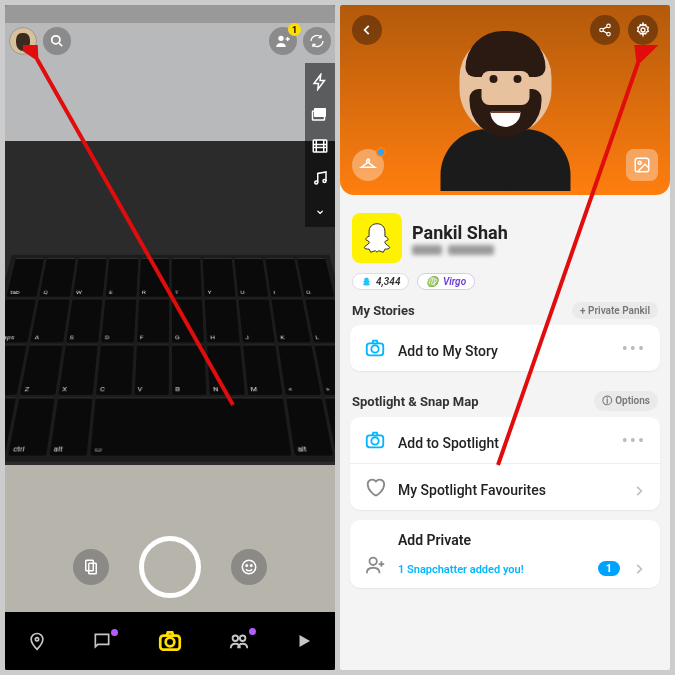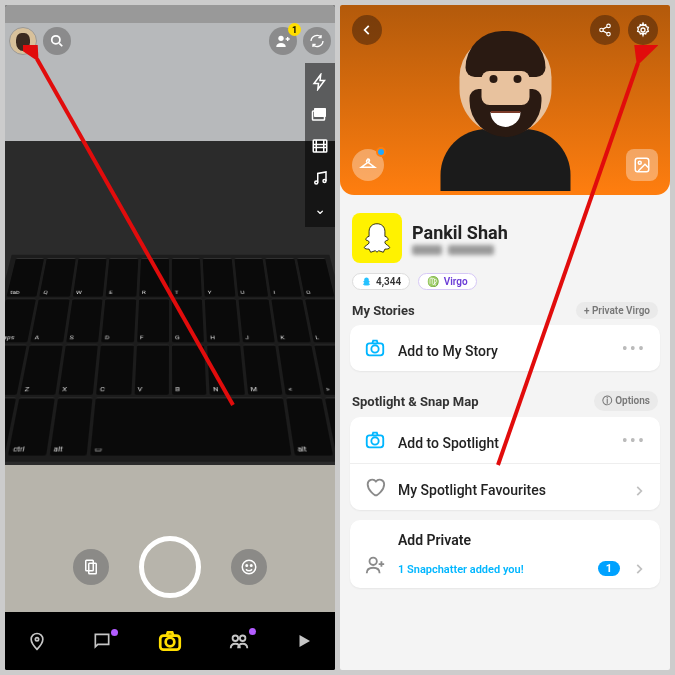--- a/index.html
+++ b/index.html
@@ -43,21 +43,21 @@
   .hanger{position:absolute;left:12px;bottom:14px;width:32px;height:32px;border-radius:50%;background:rgba(255,255,255,.35);display:flex;align-items:center;justify-content:center;color:#fff;}
   .hanger .n{position:absolute;top:-2px;right:-2px;width:10px;height:10px;background:#1fa7ff;border:2px solid #ff7e0f;border-radius:50%;}
   .gallery{position:absolute;right:12px;bottom:14px;width:32px;height:32px;border-radius:8px;background:rgba(255,255,255,.35);display:flex;align-items:center;justify-content:center;color:#fff;}
   .content{flex:1;overflow:hidden;padding:8px 10px;}
   .idrow{display:flex;gap:10px;align-items:center;padding:10px 2px 4px;}
   .snapcode{width:50px;height:50px;background:#fff200;border-radius:8px;display:flex;align-items:center;justify-content:center;font-size:26px;}
   .snapcode svg{width:38px;height:38px;}
   .uname{font-weight:700;font-size:18px;color:#222;}
   .handle{display:flex;align-items:center;gap:6px;margin-top:2px;}
   .blur{width:46px;height:10px;background:#9a9a9a;filter:blur(2px);border-radius:2px;}
-  .pill{display:inline-flex;align-items:center;gap:4px;font-size:10px;font-weight:600;border-radius:12px;padding:2px 8px;border:1px solid #ddd;background:#fff;color:#333;}
+  .pill{display:inline-flex;align-items:center;gap:4px;font-size:10px;font-weight:600;border-radius:12px;padding:2px 8px;border:1px solid #ddd;background:#fff;color:#333;font-style:italic;}
   .pill.virgo{color:#6a3bd6;border-color:#d6c8f6;}
   .pillrow{display:flex;gap:8px;padding:6px 2px 2px;}
   .section-h{display:flex;justify-content:space-between;align-items:center;padding:10px 2px 6px;font-weight:700;font-size:13px;color:#333;}
   .chip{font-size:10px;font-weight:600;color:#777;background:#eaeaea;border-radius:12px;padding:3px 8px;}
   .card{background:#fff;border-radius:10px;box-shadow:0 1px 2px rgba(0,0,0,.06);margin-bottom:10px;}
   .row{display:flex;align-items:flex-end;gap:12px;padding:12px 14px;}
   .row + .row{border-top:1px solid #eee;}
   .ricon{width:22px;height:22px;display:flex;align-items:center;justify-content:center;color:#00b6ff;}
   .ricon.gray{color:#8a8a8a;}
   .rlabel{flex:1;font-size:14px;color:#222;font-weight:500;}
@@ -309,21 +309,21 @@
           <span>4,344</span>
         </span>
         <span class="pill virgo">
           <span>♍</span>
           <span>Virgo</span>
         </span>
       </div>
 
       <div class="section-h">
         <span>My Stories</span>
-        <span class="chip">+ Private Virgo</span>
+        <span class="chip">+ Private Pankil</span>
       </div>
       <div class="card">
         <div class="row">
           <span class="ricon">
               <svg width="22" height="22" viewBox="0 0 24 24" fill="none" stroke="currentColor" stroke-width="2">
                 <rect x="3" y="7" width="18" height="13" rx="3"></rect>
                 <circle cx="12" cy="13" r="4"></circle>
                 <path d="M9 7l1-3h4l1 3"></path>
               </svg>
             </span>

